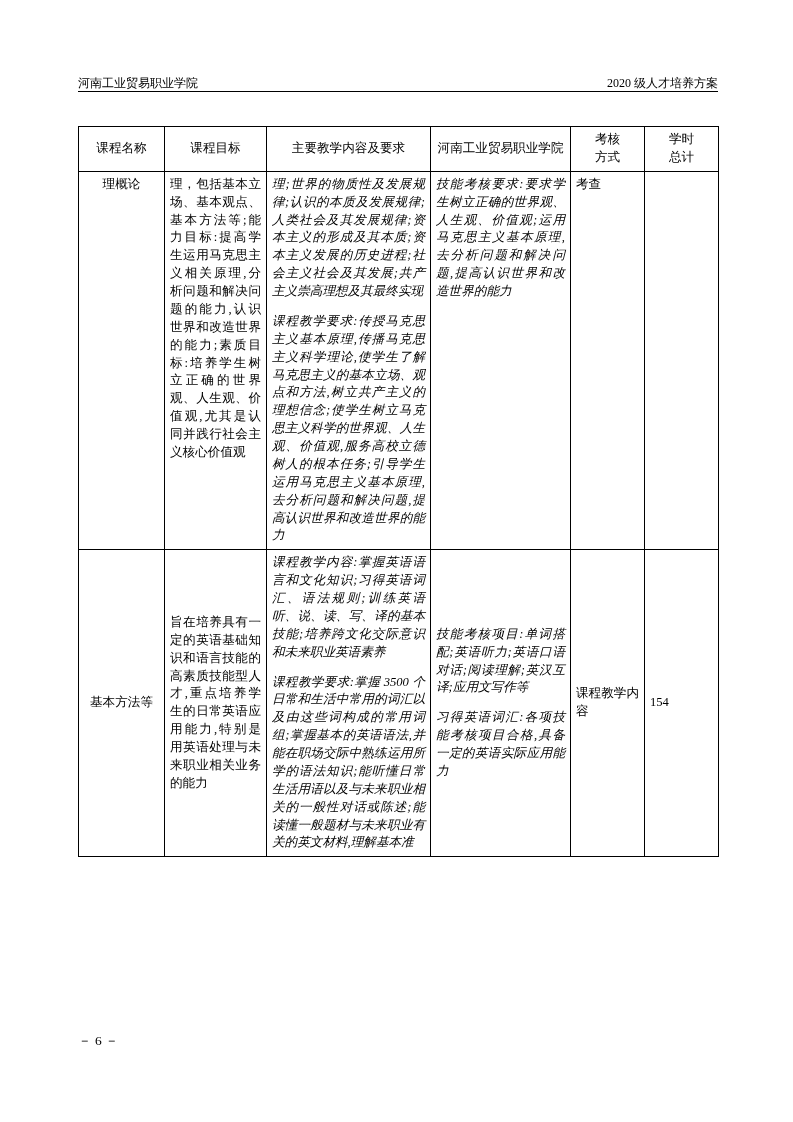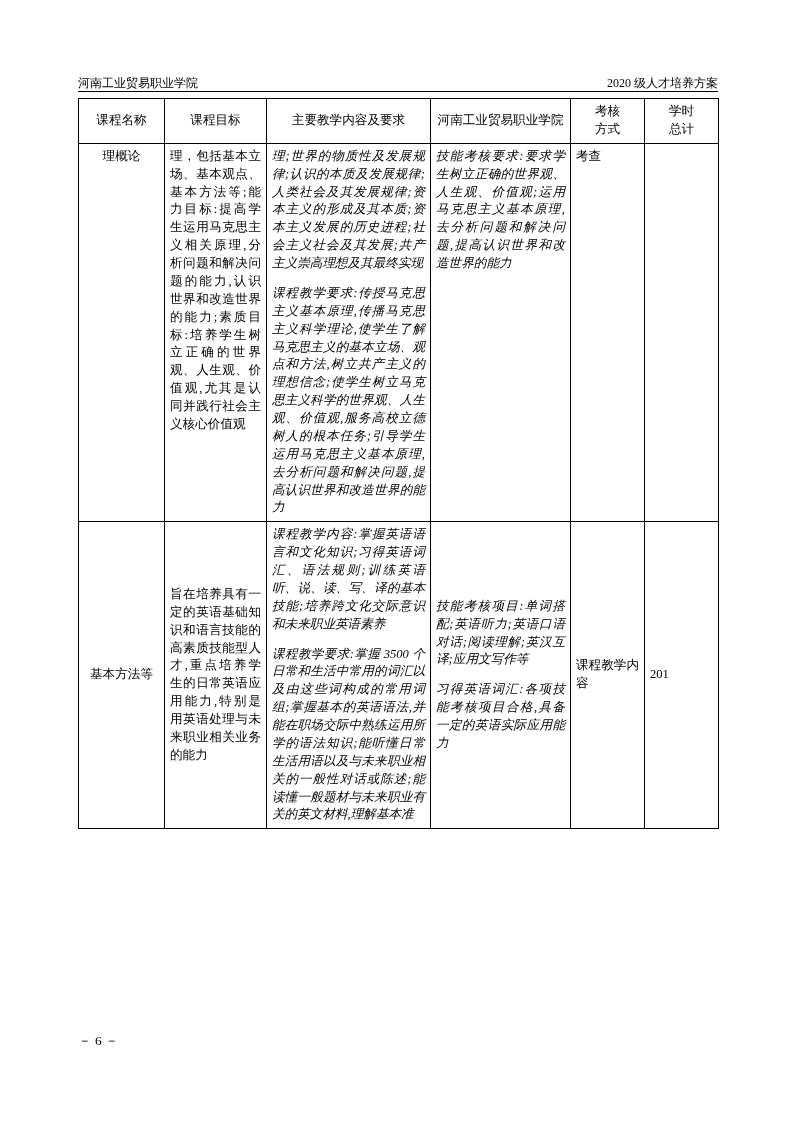--- a/index.html
+++ b/index.html
@@ -49,20 +49,21 @@
   .tbl-wrap {
     position: absolute;
     left: 78px;
     top: 98px;
     width: 640px;
   }
   table.course {
     border-collapse: collapse;
     width: 640px;
     table-layout: fixed;
+    margin-top: 28px;
   }
   table.course td, table.course th {
     border: 1px solid #000;
     vertical-align: top;
     padding: 4px 5px 4px 5px;
     font-size: 12.6px;
     line-height: 1.42;
     font-weight: normal;
   }
   thead td {
@@ -174,21 +175,21 @@
           <td class="just mid">旨在培养具有一定的英语基础知识和语言技能的高素质技能型人才,重点培养学生的日常英语应用能力,特别是用英语处理与未来职业相关业务的能力</td>
           <td>
             <p class="para">课程教学内容:掌握英语语言和文化知识;习得英语词汇、语法规则;训练英语听、说、读、写、译的基本技能;培养跨文化交际意识和未来职业英语素养</p>
             <p class="para">课程教学要求:掌握 3500 个日常和生活中常用的词汇以及由这些词构成的常用词组;掌握基本的英语语法,并能在职场交际中熟练运用所学的语法知识;能听懂日常生活用语以及与未来职业相关的一般性对话或陈述;能读懂一般题材与未来职业有关的英文材料,理解基本准</p>
           </td>
           <td class="mid">
             <p class="para">技能考核项目:单词搭配;英语听力;英语口语对话;阅读理解;英汉互译;应用文写作等</p>
             <p class="para">习得英语词汇:各项技能考核项目合格,具备一定的英语实际应用能力</p>
           </td>
           <td class="center mid">课程教学内容</td>
-          <td class="center mid">201</td>
+          <td class="center mid">154</td>
         </tr>
       </tbody>
     </table>
   </div>
 
   <div class="footer">
     <span>－ 6 －</span>
   </div>
 
 </div>

